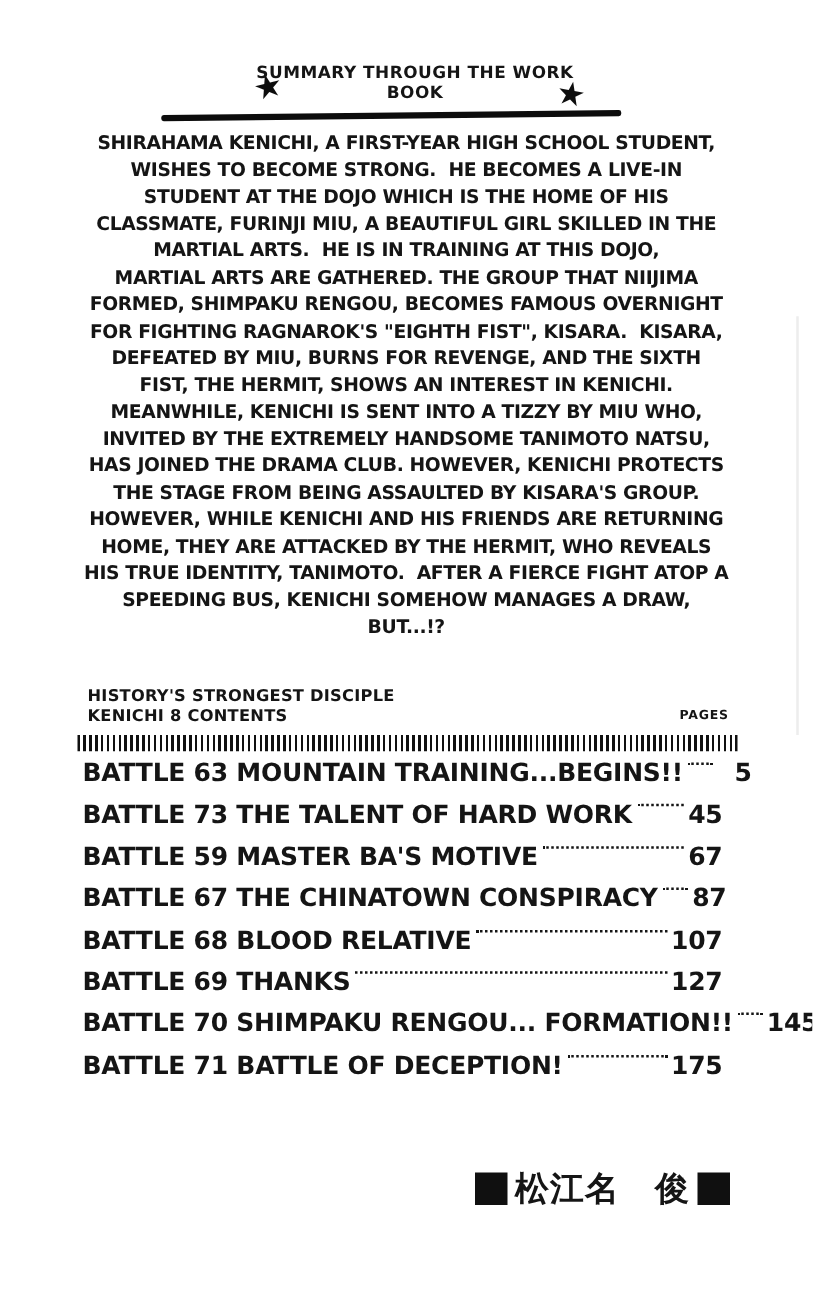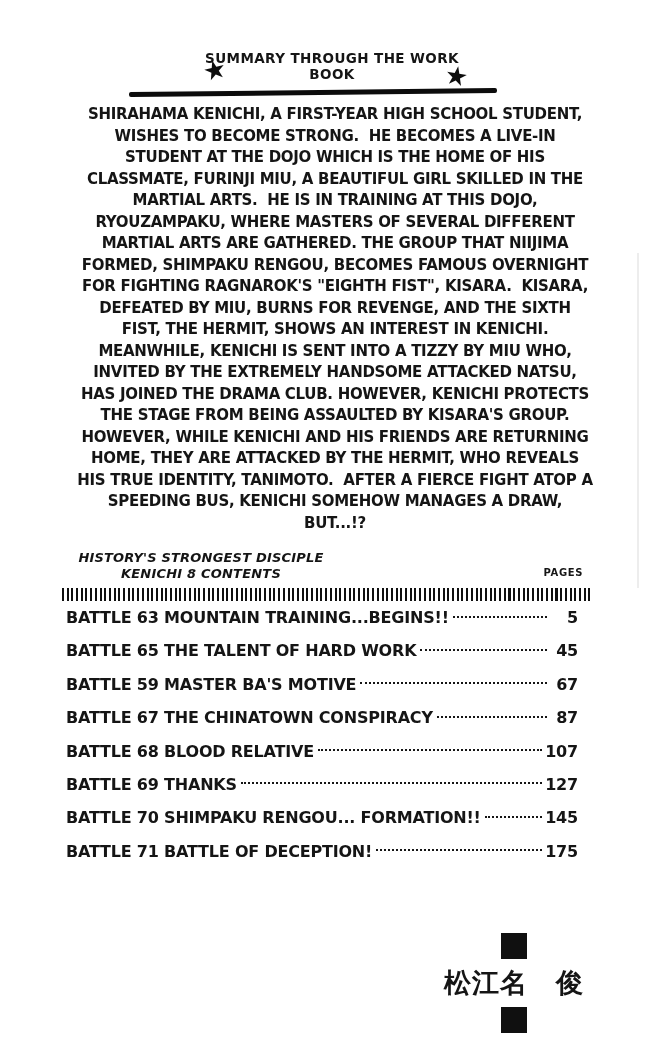--- a/index.html
+++ b/index.html
@@ -21,59 +21,59 @@
   }
   .star-left  { left:203px; top:57px; transform:rotate(-14deg); }
   .star-right { left:445px; top:63px; transform:rotate(10deg); }
   .header-rule {
     position:absolute; left:129px; top:90px; width:368px; height:5px;
     background:#0c0c0c; border-radius:2px; transform:rotate(-0.65deg);
   }
 
   
   .summary {
-    position:absolute; left:43px; top:104px; width:584px;
+    position:absolute; left:33px; top:104px; width:584px;
     text-align:center; font-size:15px; font-weight:bold;
     line-height:21.5px; letter-spacing:-0.3px;
   }
   .summary .line { white-space:pre; }
 
   
   .series-heading {
     position:absolute; left:70px; top:550px; width:262px;
-    text-align:center; font-size:13px; font-weight:bold;
-    line-height:16px; letter-spacing:0.2px;font-style:italic;
+    font-size:13px; font-weight:bold;
+    line-height:16px; letter-spacing:0.2px;
   }
   .pages-label {
     position:absolute; right:67px; top:567px;
     font-size:10px; font-weight:bold; letter-spacing:0.6px;
   }
   .barcode {
     position:absolute; left:62px; top:588px; width:528px; height:13px;
     background:repeating-linear-gradient(90deg,#101010 0 2px,transparent 2px 4.7px);
   }
 
   
   .toc { position:absolute; left:66px; top:610px; width:512px; }
   .toc-row {
-    display:flex; align-items:center;
-    font-size:16px; font-weight:bold; letter-spacing:-0.2px;
+    display:flex; align-items:flex-start;
+    font-size:20px; font-weight:bold; letter-spacing:-0.2px;
     line-height:16px; margin-bottom:17.4px; white-space:pre;
   }
   .toc-leader {
     flex:1; border-bottom:2.4px dotted #151515; margin:0 3px 3px 4px;
     min-width:20px;
   }
   .toc-page { min-width:28px; text-align:right; }
 
   
   .author {
     position:absolute; top:933px; right:66px;
     display:flex; align-items:center; gap:6px;
-    font-size:27px; font-weight:bold; letter-spacing:1px;flex-direction:column;
+    font-size:27px; font-weight:bold; letter-spacing:1px;
   }
   .black-square { width:26px; height:26px; background:#101010; }
   .author-name { white-space:pre; }
 
   
   .scan-line {
     position:absolute; left:637px; top:253px; width:2px; height:335px;
     background:#ededed;
   }
 </style>
@@ -95,35 +95,34 @@
       <div class="line">SHIRAHAMA KENICHI, A FIRST-YEAR HIGH SCHOOL STUDENT,</div>
 
       <div class="line">WISHES TO BECOME STRONG.  HE BECOMES A LIVE-IN</div>
 
       <div class="line">STUDENT AT THE DOJO WHICH IS THE HOME OF HIS</div>
 
       <div class="line">CLASSMATE, FURINJI MIU, A BEAUTIFUL GIRL SKILLED IN THE</div>
 
       <div class="line">MARTIAL ARTS.  HE IS IN TRAINING AT THIS DOJO,</div>
 
-      <div class="line">RYOUZAMPAKU, WHERE MASTERS OF SEVERAL DIFFERENT</div>
 
       <div class="line">MARTIAL ARTS ARE GATHERED. THE GROUP THAT NIIJIMA</div>
 
       <div class="line">FORMED, SHIMPAKU RENGOU, BECOMES FAMOUS OVERNIGHT</div>
 
       <div class="line">FOR FIGHTING RAGNAROK'S "EIGHTH FIST", KISARA.  KISARA,</div>
 
       <div class="line">DEFEATED BY MIU, BURNS FOR REVENGE, AND THE SIXTH</div>
 
       <div class="line">FIST, THE HERMIT, SHOWS AN INTEREST IN KENICHI.</div>
 
       <div class="line">MEANWHILE, KENICHI IS SENT INTO A TIZZY BY MIU WHO,</div>
 
-      <div class="line">INVITED BY THE EXTREMELY HANDSOME ATTACKED NATSU,</div>
+      <div class="line">INVITED BY THE EXTREMELY HANDSOME TANIMOTO NATSU,</div>
 
       <div class="line">HAS JOINED THE DRAMA CLUB. HOWEVER, KENICHI PROTECTS</div>
 
       <div class="line">THE STAGE FROM BEING ASSAULTED BY KISARA'S GROUP.</div>
 
       <div class="line">HOWEVER, WHILE KENICHI AND HIS FRIENDS ARE RETURNING</div>
 
       <div class="line">HOME, THEY ARE ATTACKED BY THE HERMIT, WHO REVEALS</div>
 
       <div class="line">HIS TRUE IDENTITY, TANIMOTO.  AFTER A FIERCE FIGHT ATOP A</div>
@@ -143,21 +142,21 @@
   <div class="toc">
 
       <div class="toc-row">
         <span class="toc-title">BATTLE 63 MOUNTAIN TRAINING...BEGINS!!</span>
         <span class="toc-leader"></span>
         <span class="toc-page">5</span>
       </div>
 
 
       <div class="toc-row">
-        <span class="toc-title">BATTLE 65 THE TALENT OF HARD WORK</span>
+        <span class="toc-title">BATTLE 73 THE TALENT OF HARD WORK</span>
         <span class="toc-leader"></span>
         <span class="toc-page">45</span>
       </div>
 
       <div class="toc-row">
         <span class="toc-title">BATTLE 59 MASTER BA'S MOTIVE</span>
         <span class="toc-leader"></span>
         <span class="toc-page">67</span>
       </div>
 

